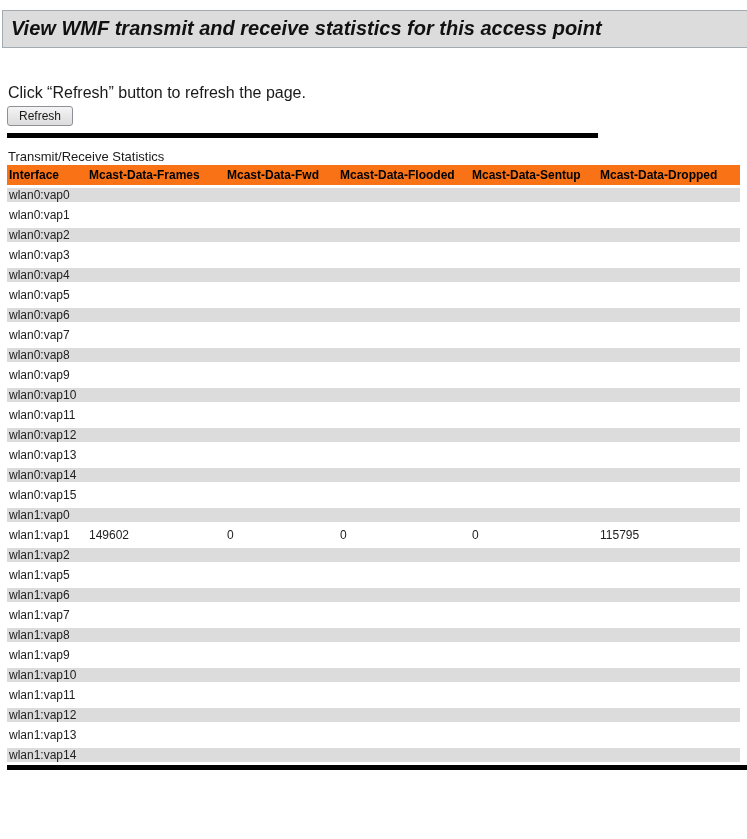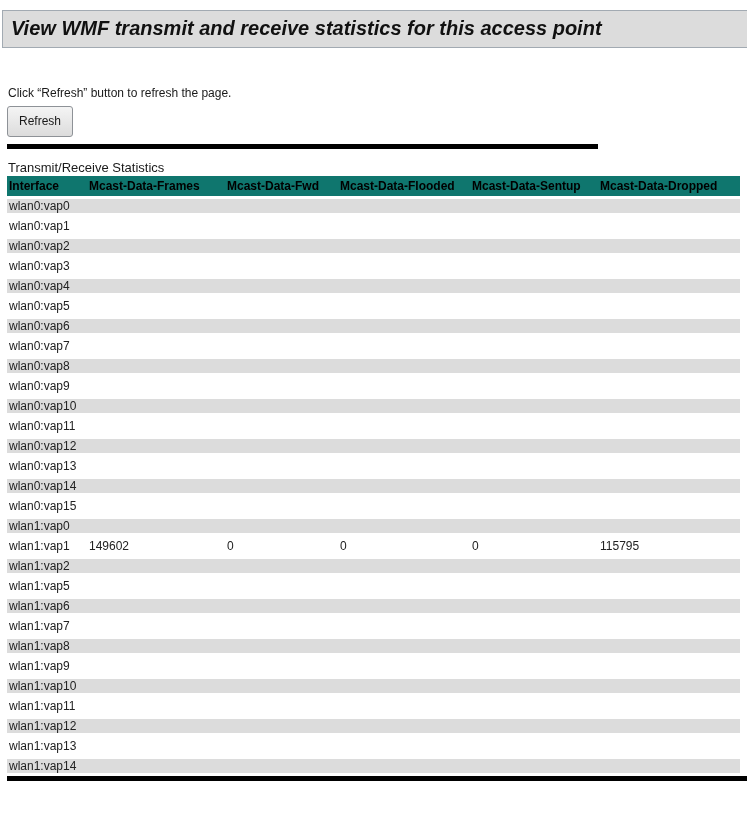--- a/index.html
+++ b/index.html
@@ -22,29 +22,29 @@
     padding: 6px 8px 7px 8px;
     font-size: 20px;
     font-weight: bold;
     font-style: italic;
     color: #111111;
     white-space: nowrap;
   }
   
   .instructions {
     margin: 38px 0 0 8px;
-    font-size: 12px;
+    font-size: 16px;
     line-height: 14px;
     color: #1a1a1a;
   }
   
   .refresh-btn {
     display: inline-block;
     margin: 6px 0 0 7px;
-    height: 31px;
+    height: 20px;
     box-sizing: border-box;
     padding: 2px 11px 3px 11px;
     font-family: "Liberation Sans", sans-serif;
     font-size: 12px;
     color: #1a1a1a;
     background: linear-gradient(#f4f4f4, #dcdcdc);
     border: 1px solid #8e9297;
     border-radius: 3px;
     cursor: pointer;
   }
@@ -70,21 +70,21 @@
   }
   
   table.stats {
     margin-left: 7px;
     width: 733px;
     table-layout: fixed;
     border-collapse: separate;
     border-spacing: 0;
   }
   table.stats th {
-    background: #0f766e;
+    background: #f97316;
     font-size: 12px;
     font-weight: bold;
     color: #000000;
     text-align: left;
     height: 20px;
     box-sizing: border-box;
     padding: 0 0 0 2px;
     white-space: nowrap;
     overflow: hidden;
   }

